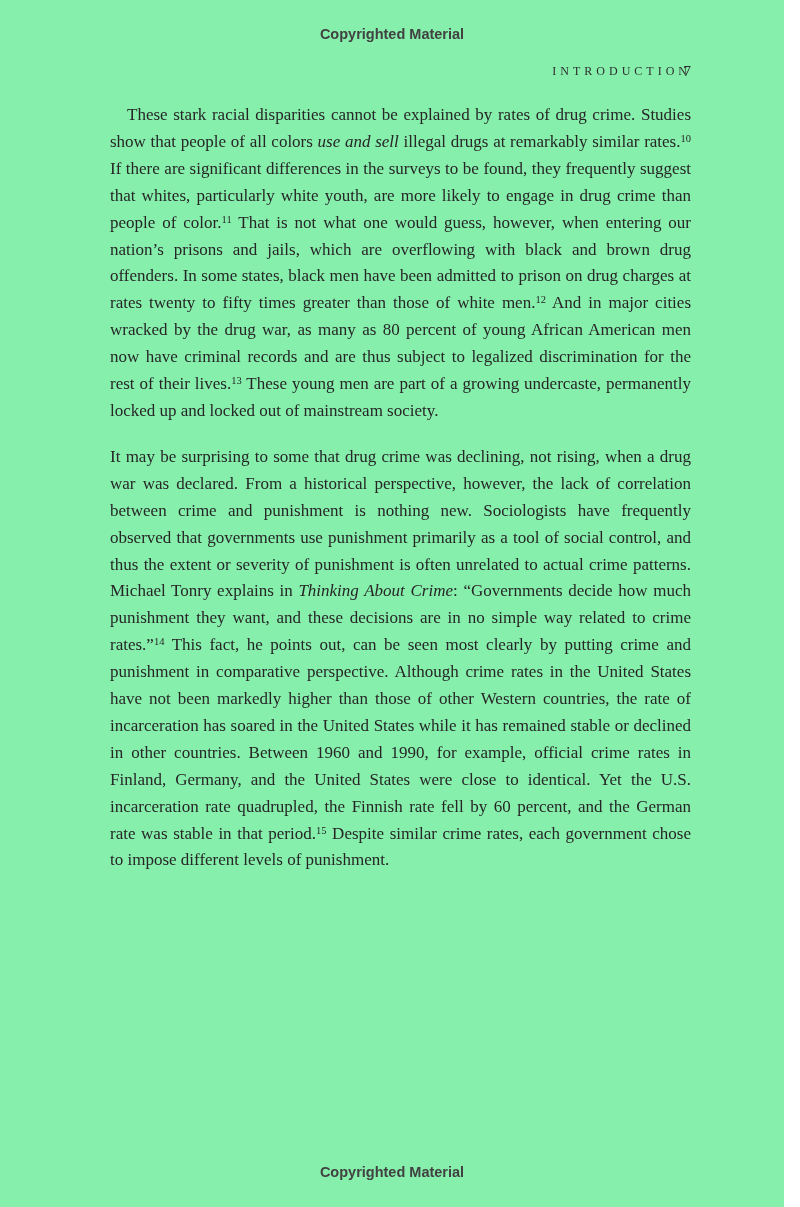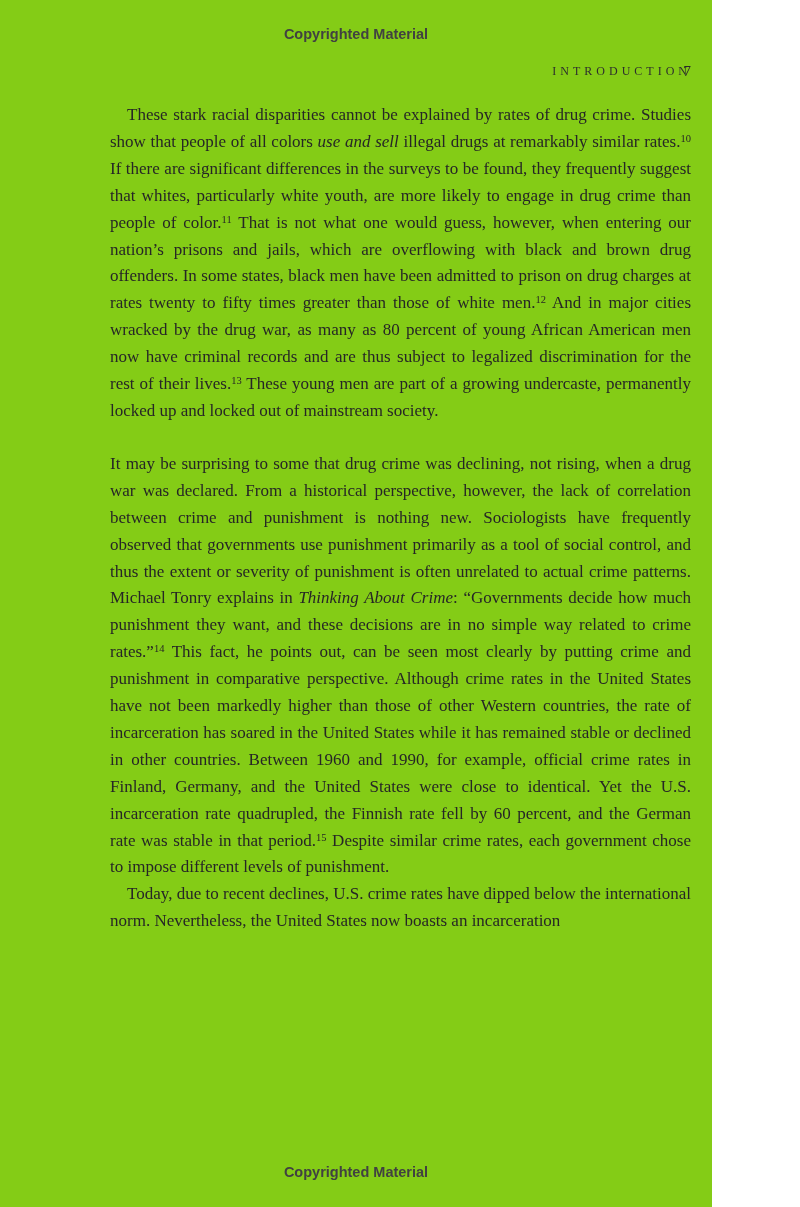--- a/index.html
+++ b/index.html
@@ -9,23 +9,23 @@
   body {
     width: 800px;
     height: 1207px;
     background: #ffffff;
     font-family: "Liberation Serif", serif;
     color: #262626;
     overflow: hidden;
   }
   .page {
     position: relative;
-    width: 712px;
+    width: 784px;
     height: 1207px;
-    background: #84cc16;
+    background: #86efac;
   }
   .notice {
     position: absolute;
     left: 0;
     width: 100%;
     text-align: center;
     font-family: "Liberation Sans", sans-serif;
     font-weight: 700;
     font-size: 14.5px;
     color: #414141;
@@ -63,21 +63,21 @@
     width: 581px;
   }
   p.para {
     margin: 0;
     font-size: 17px;
     line-height: 26.9px;
     text-align: justify;
     color: #262626;
   }
   p.para.indent { text-indent: 17px; }
-  p.para.section-start { margin-top: 26px; }
+  p.para.section-start { margin-top: 19px; }
   sup.fn {
     font-size: 10.5px;
     line-height: 0;
     position: relative;
     top: -5px;
     vertical-align: baseline;
   }
   .it { font-style: italic; font-family: Liberation Serif, serif; }
 </style>
 </head>
@@ -92,19 +92,18 @@
     <div class="page-number">7</div>
   </div>
 
   <div class="body-text">
 
 
     <p class="para indent"><span>These stark racial disparities cannot be explained by rates of drug crime. Studies show that people of all colors </span><span class="it">use and sell</span><span> illegal drugs at remarkably similar rates.</span><sup class="fn">10</sup><span> If there are significant differences in the surveys to be found, they frequently suggest that whites, particularly white youth, are more likely to engage in drug crime than people of color.</span><sup class="fn">11</sup><span> That is not what one would guess, however, when entering our nation’s prisons and jails, which are overflowing with black and brown drug offenders. In some states, black men have been admitted to prison on drug charges at rates twenty to fifty times greater than those of white men.</span><sup class="fn">12</sup><span> And in major cities wracked by the drug war, as many as 80 percent of young African American men now have criminal records and are thus subject to legalized discrimination for the rest of their lives.</span><sup class="fn">13</sup><span> These young men are part of a growing undercaste, permanently locked up and locked out of mainstream society.</span></p>
 
     <p class="para section-start"><span>It may be surprising to some that drug crime was declining, not rising, when a drug war was declared. From a historical perspective, however, the lack of correlation between crime and punishment is nothing new. Sociologists have frequently observed that governments use punishment primarily as a tool of social control, and thus the extent or severity of punishment is often unrelated to actual crime patterns. Michael Tonry explains in </span><span class="it">Thinking About Crime</span><span>: “Governments decide how much punishment they want, and these decisions are in no simple way related to crime rates.”</span><sup class="fn">14</sup><span> This fact, he points out, can be seen most clearly by putting crime and punishment in comparative perspective. Although crime rates in the United States have not been markedly higher than those of other Western countries, the rate of incarceration has soared in the United States while it has remained stable or declined in other countries. Between 1960 and 1990, for example, official crime rates in Finland, Germany, and the United States were close to identical. Yet the U.S. incarceration rate quadrupled, the Finnish rate fell by 60 percent, and the German rate was stable in that period.</span><sup class="fn">15</sup><span> Despite similar crime rates, each government chose to impose different levels of punishment.</span></p>
 
-    <p class="para indent"><span>Today, due to recent declines, U.S. crime rates have dipped below the international norm. Nevertheless, the United States now boasts an incarceration</span></p>
 
   </div>
 
   <div class="notice bottom">Copyrighted Material</div>
 
 </div>
 
 </body></html>

